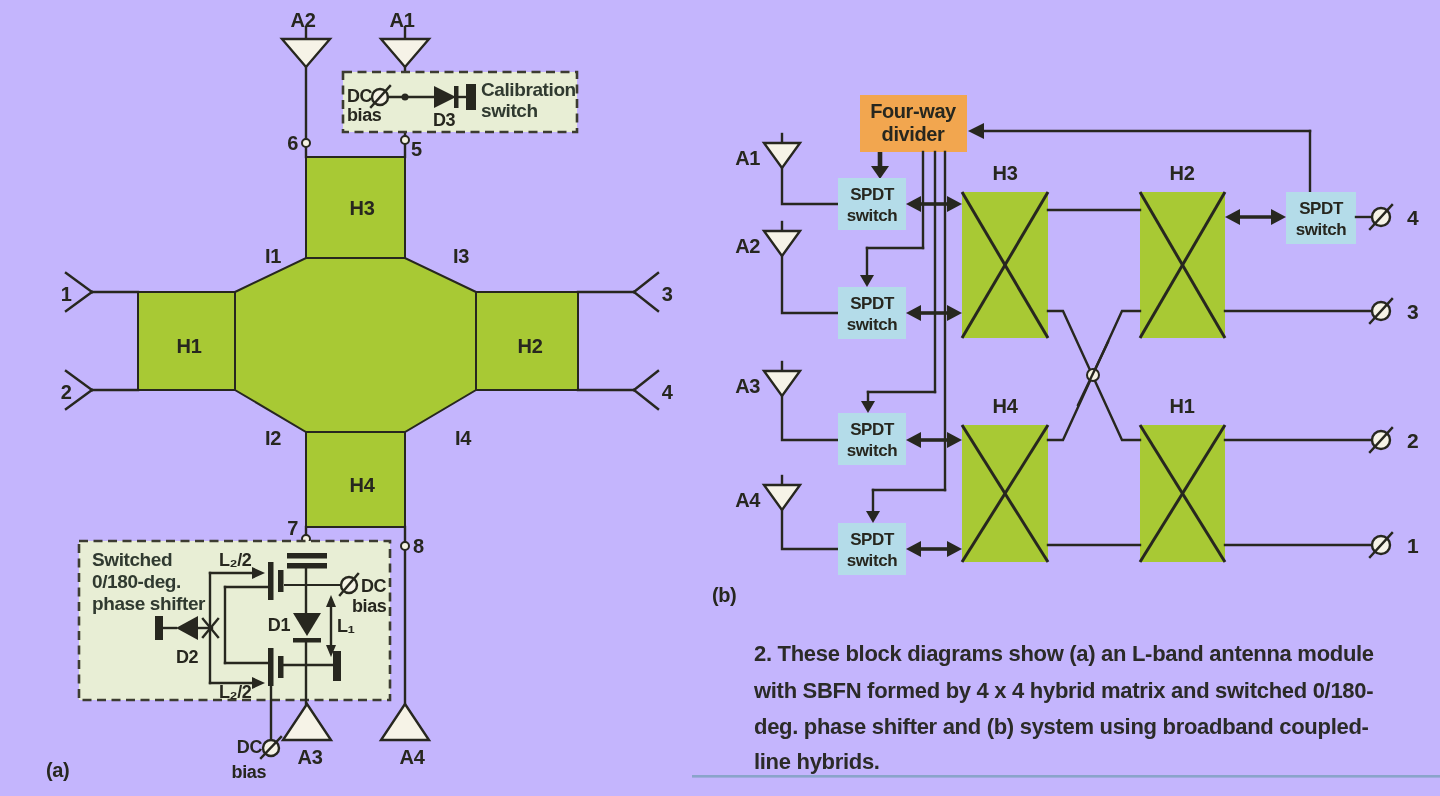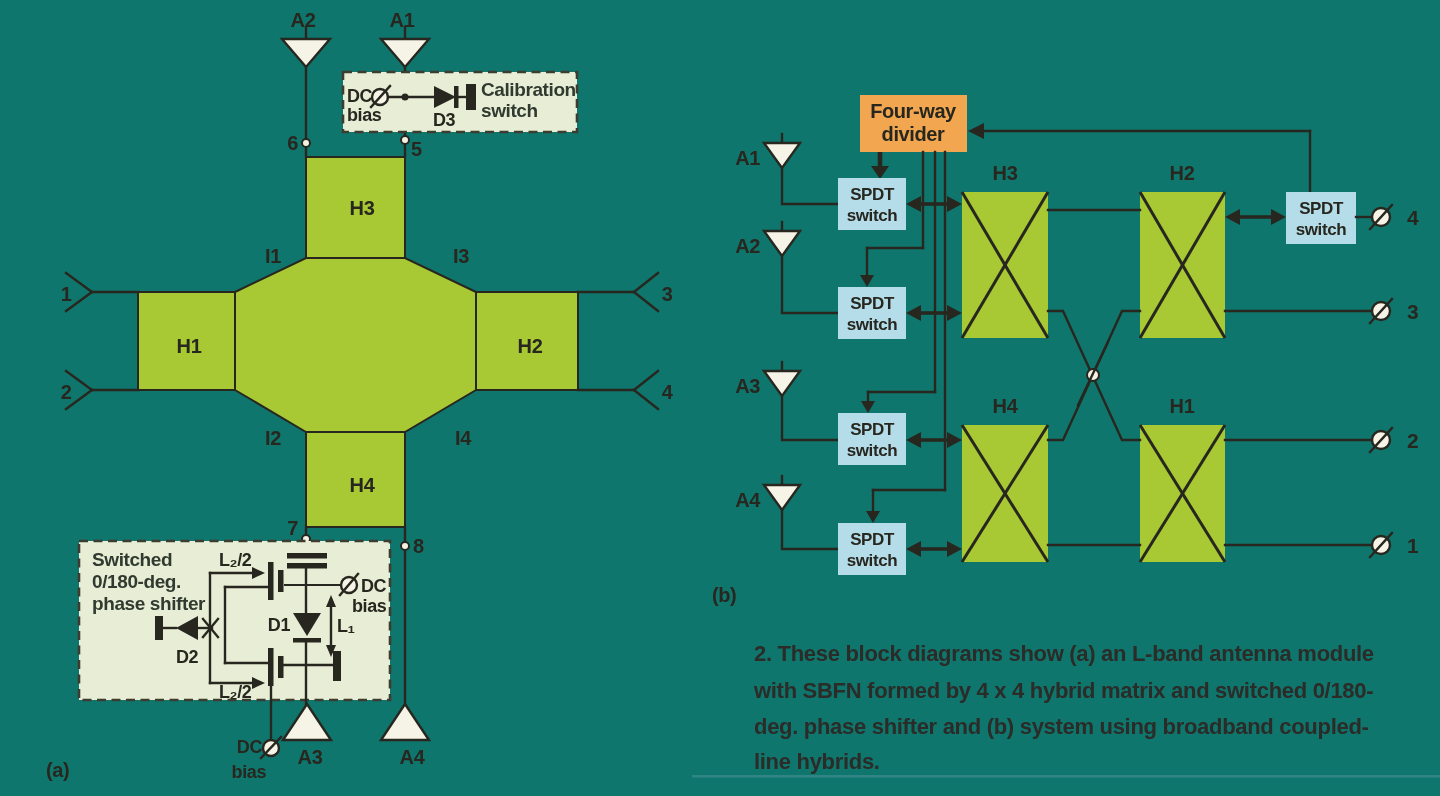--- a/index.html
+++ b/index.html
@@ -1,16 +1,16 @@
 <!DOCTYPE html>
 <html><head>
 <meta charset="utf-8">
 <style>
   html,body{margin:0;padding:0;background:#f5f2e3;}
-  .stage{position:relative;width:1440px;height:796px;background:#0f766e;overflow:hidden;
+  .stage{position:relative;width:1440px;height:796px;background:#c4b5fd;overflow:hidden;
          font-family:"Liberation Sans","DejaVu Sans",sans-serif;text-align:right;}
   svg{position:absolute;left:0;top:0;}
   
   .ln{stroke:#27271f;stroke-width:2.4;fill:none;stroke-linecap:square;}
   .thin{stroke:#27271f;stroke-width:1.8;fill:none;}
   .thk{stroke:#27271f;stroke-width:3.6;fill:none;}
   .vthk{stroke:#27271f;stroke-width:4.6;fill:none;}
   .blk{fill:#27271f;stroke:none;}
   .grn{fill:#a8c934;stroke:#27271f;stroke-width:2;}
   .grnb{fill:#a8c934;stroke:none;}

